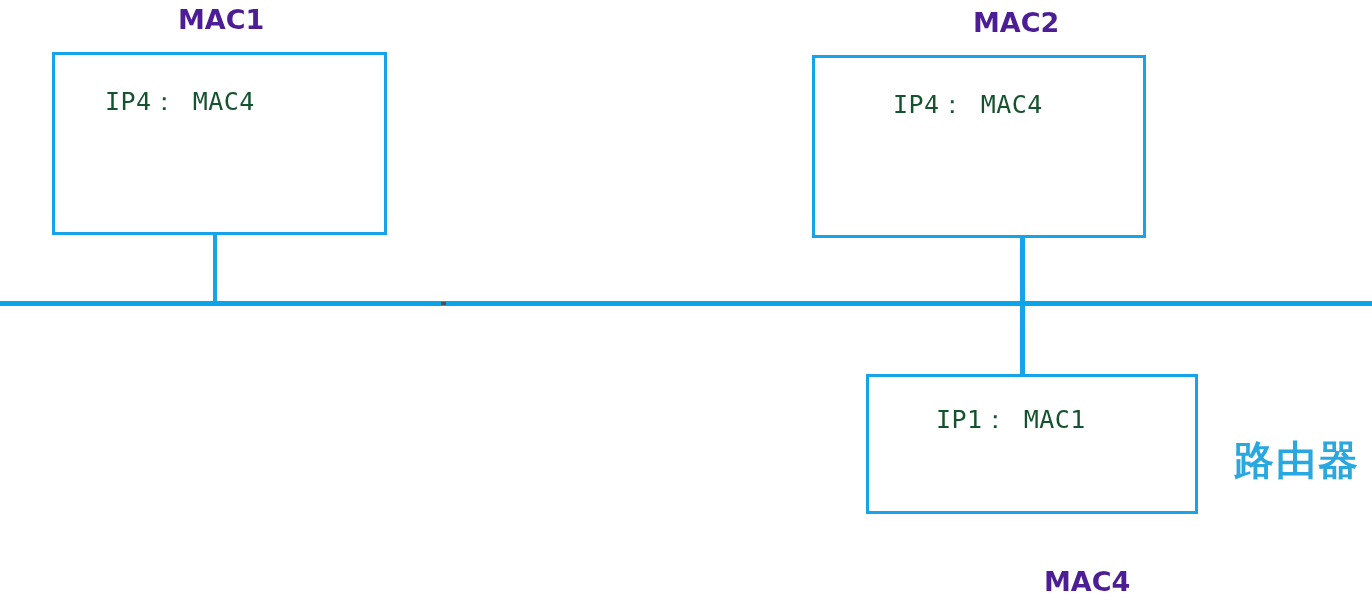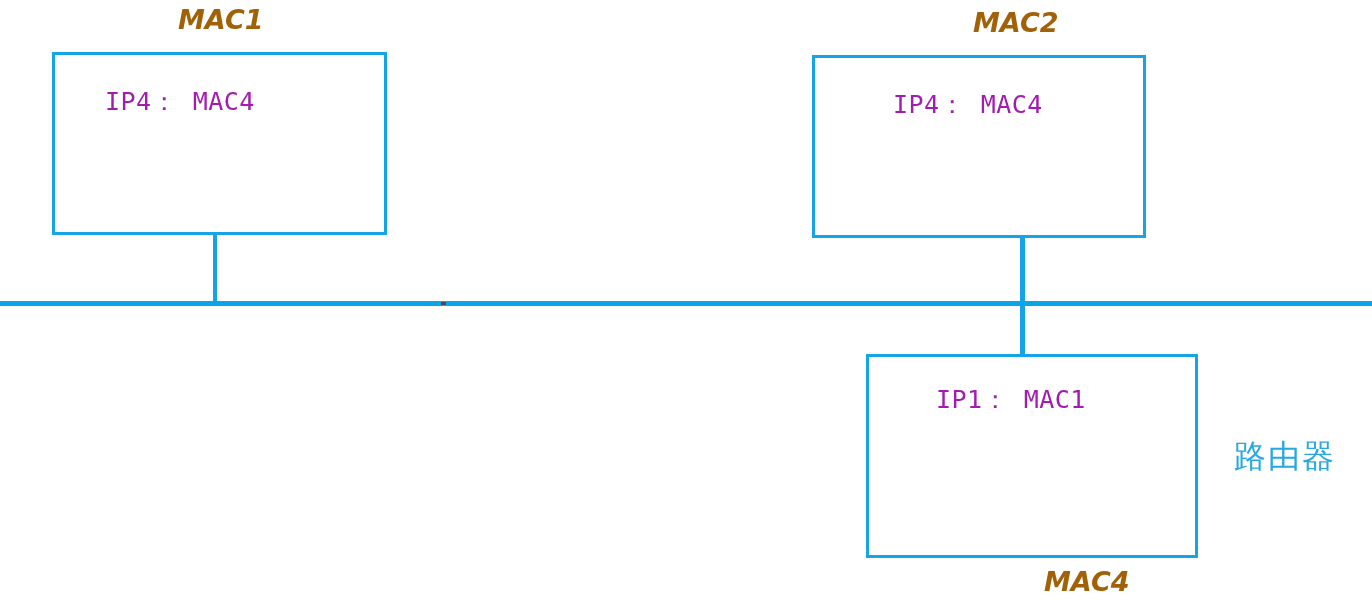--- a/index.html
+++ b/index.html
@@ -32,43 +32,42 @@
     background: #0aa5e9;
   }
   .bus-mark {
     position: absolute;
     background: #4a4f55;
   }
 
   
   .node-text {
     position: absolute;
-    color: #a21caf;
+    color: #14532d;
     font-family: "DejaVu Sans Mono", "Liberation Mono", monospace;
     font-size: 25px;
     letter-spacing: 0.5px;
     white-space: pre;
     line-height: 1;
   }
   .cap-label {
     position: absolute;
-    color: #a16207;
+    color: #4c1d95;
     font-family: "DejaVu Sans", "Liberation Sans", sans-serif;
     font-size: 27px;
     font-weight: 700;
     white-space: nowrap;
     line-height: 1;
-    font-style: italic;
   }
   .cjk-label {
     position: absolute;
     color: #29a8e0;
     font-family: "DejaVu Sans", "Liberation Sans", sans-serif;
-    font-size: 32px;
-    font-weight: 400;
+    font-size: 40px;
+    font-weight: 700;
     white-space: nowrap;
     line-height: 1;
     letter-spacing: 2px;
   }
 </style>
 </head>
 <body>
 
 <div id="canvas">
 
@@ -86,21 +85,21 @@
     <div class="node-text" style="left:78px; top:34px;">IP4： MAC4</div>
   </div>
 
   <div class="link-v" style="left:1020px; top:238px; width:5px; height:66px;"></div>
 
   <div class="bus-line" style="left:0px; top:301px; width:1372px; height:5px;"></div>
   <div class="bus-mark" style="left:441px; top:302px; width:5px; height:3px;"></div>
 
   <div class="link-v" style="left:1020px; top:306px; width:5px; height:69px;"></div>
 
-  <div class="node-box" style="left:866px; top:354px; width:332px; height:204px;">
+  <div class="node-box" style="left:866px; top:374px; width:332px; height:140px;">
     <div class="node-text" style="left:67px; top:30px;">IP1： MAC1</div>
   </div>
 
   <div class="cap-label" style="left:1044px; top:568px;">MAC4</div>
 
   <div class="cjk-label" style="left:1234px; top:440px;">路由器</div>
 
 </div>
 
 </body></html>

